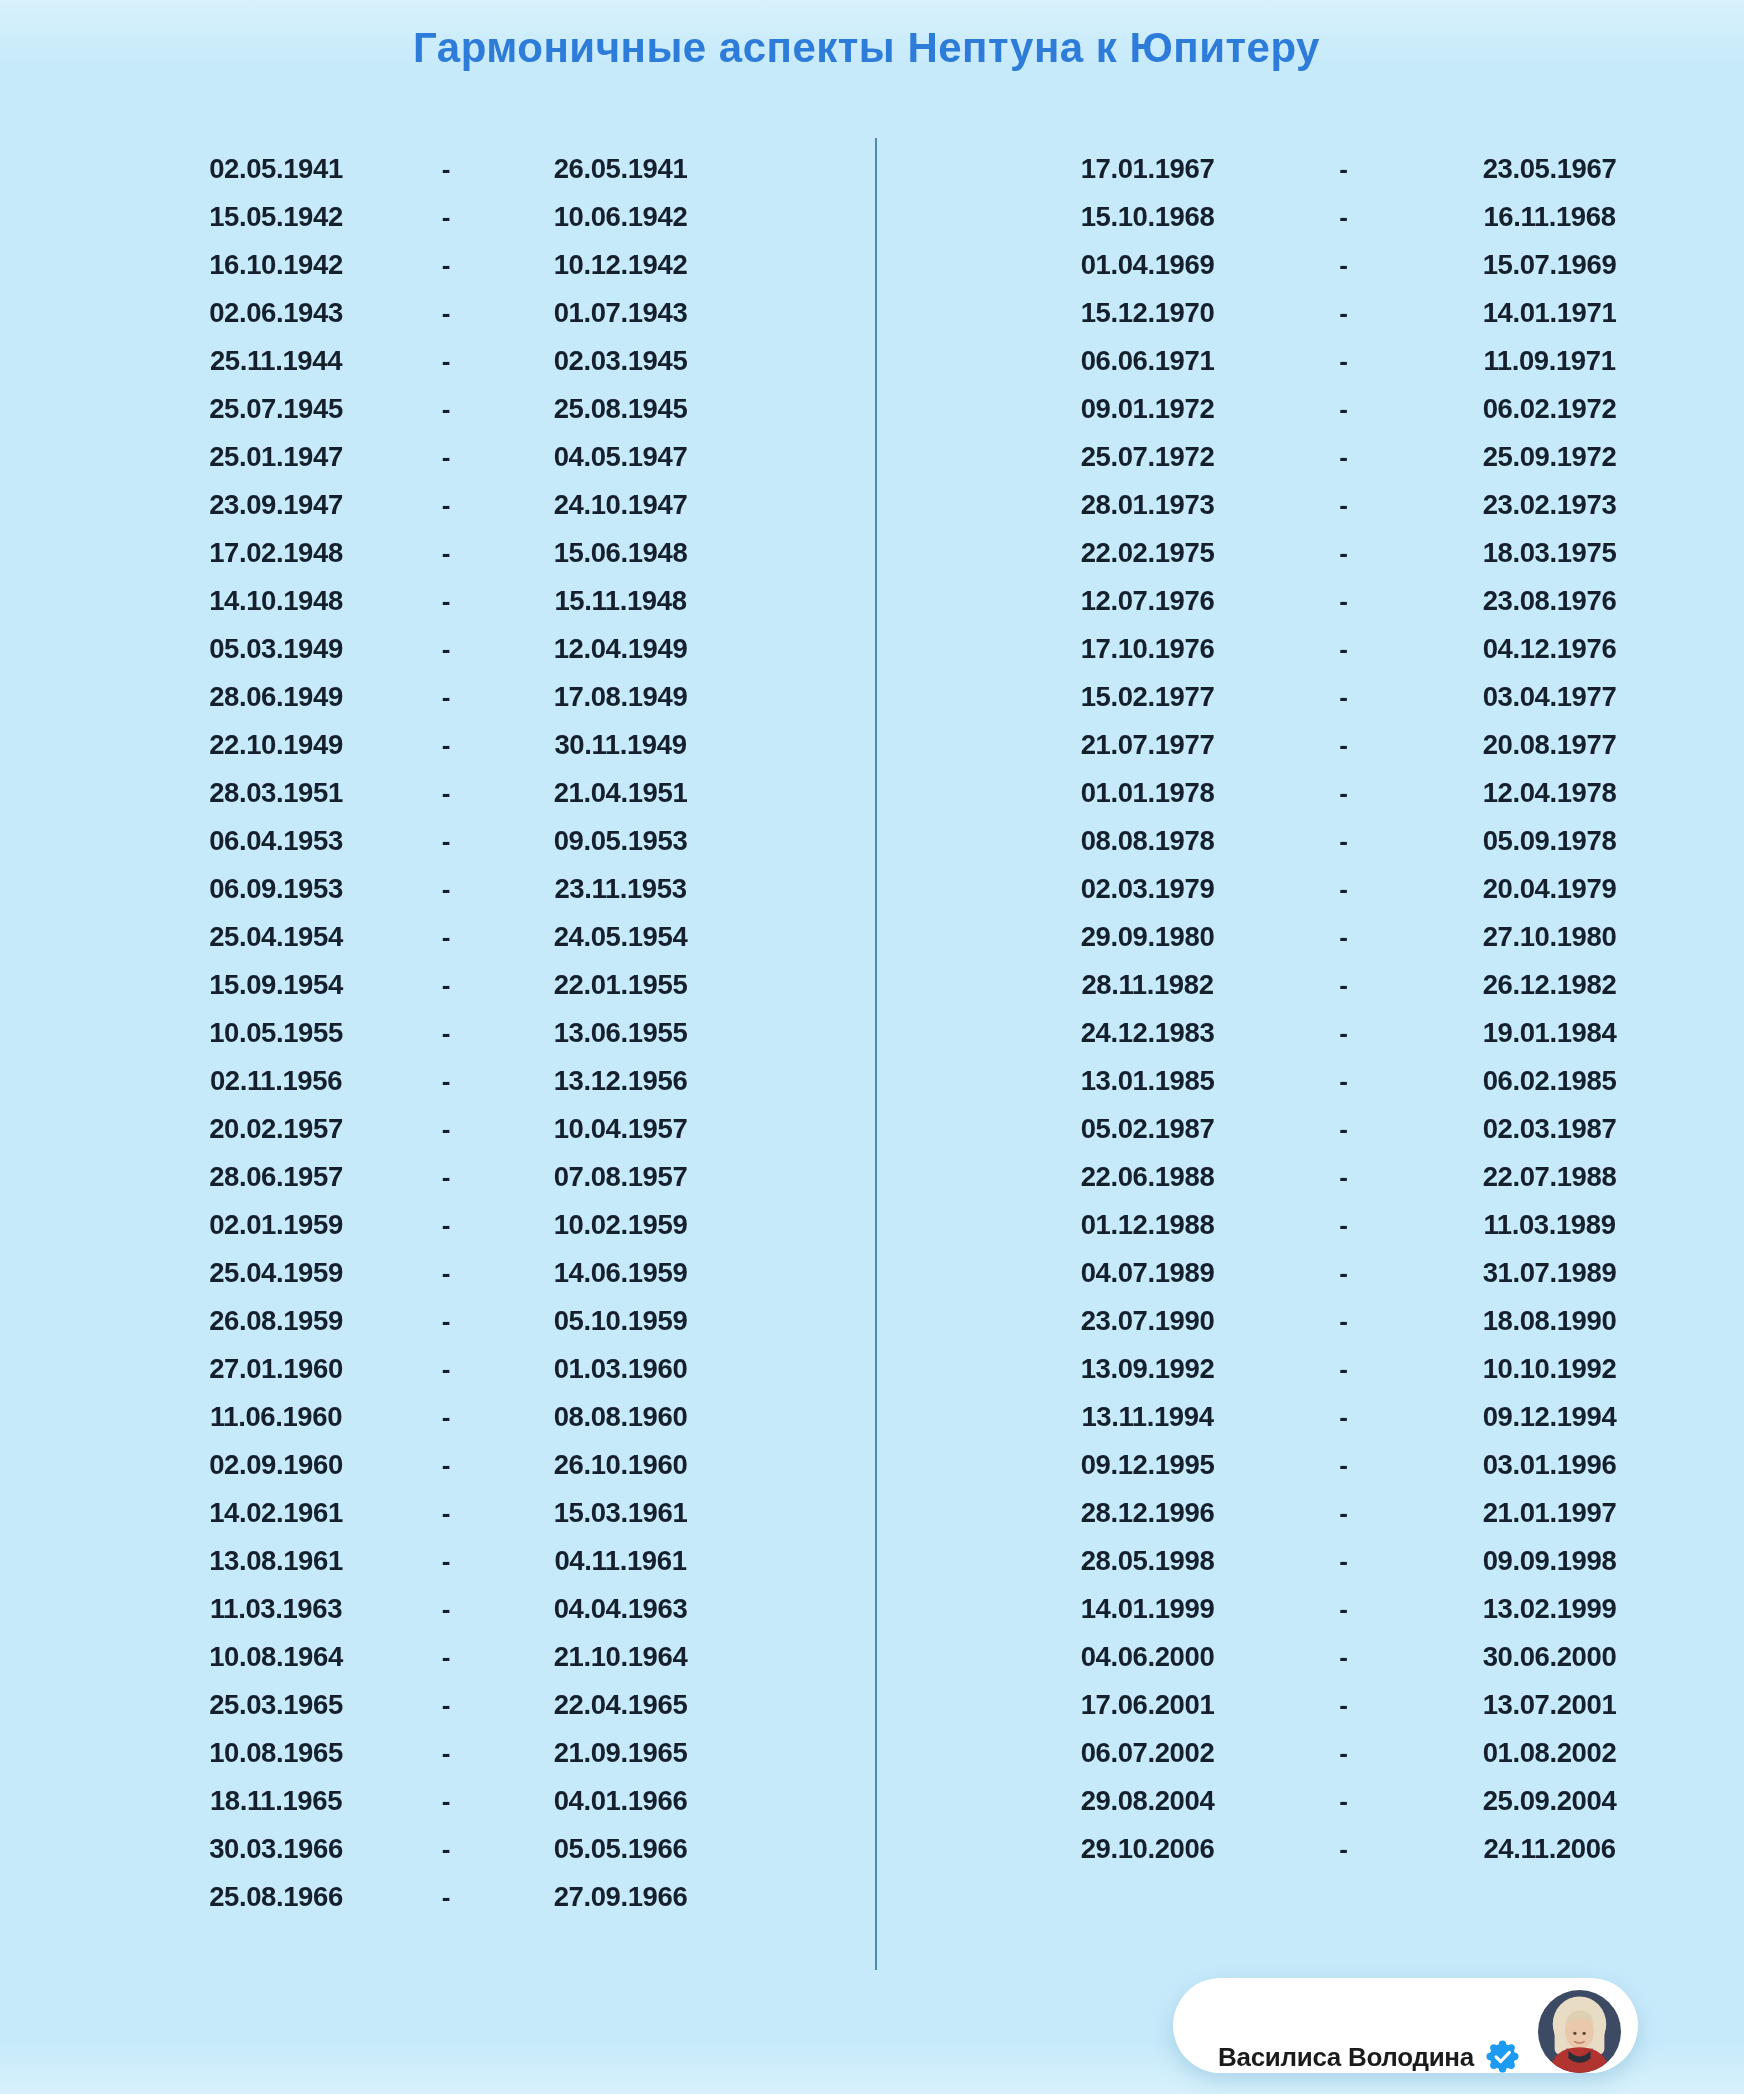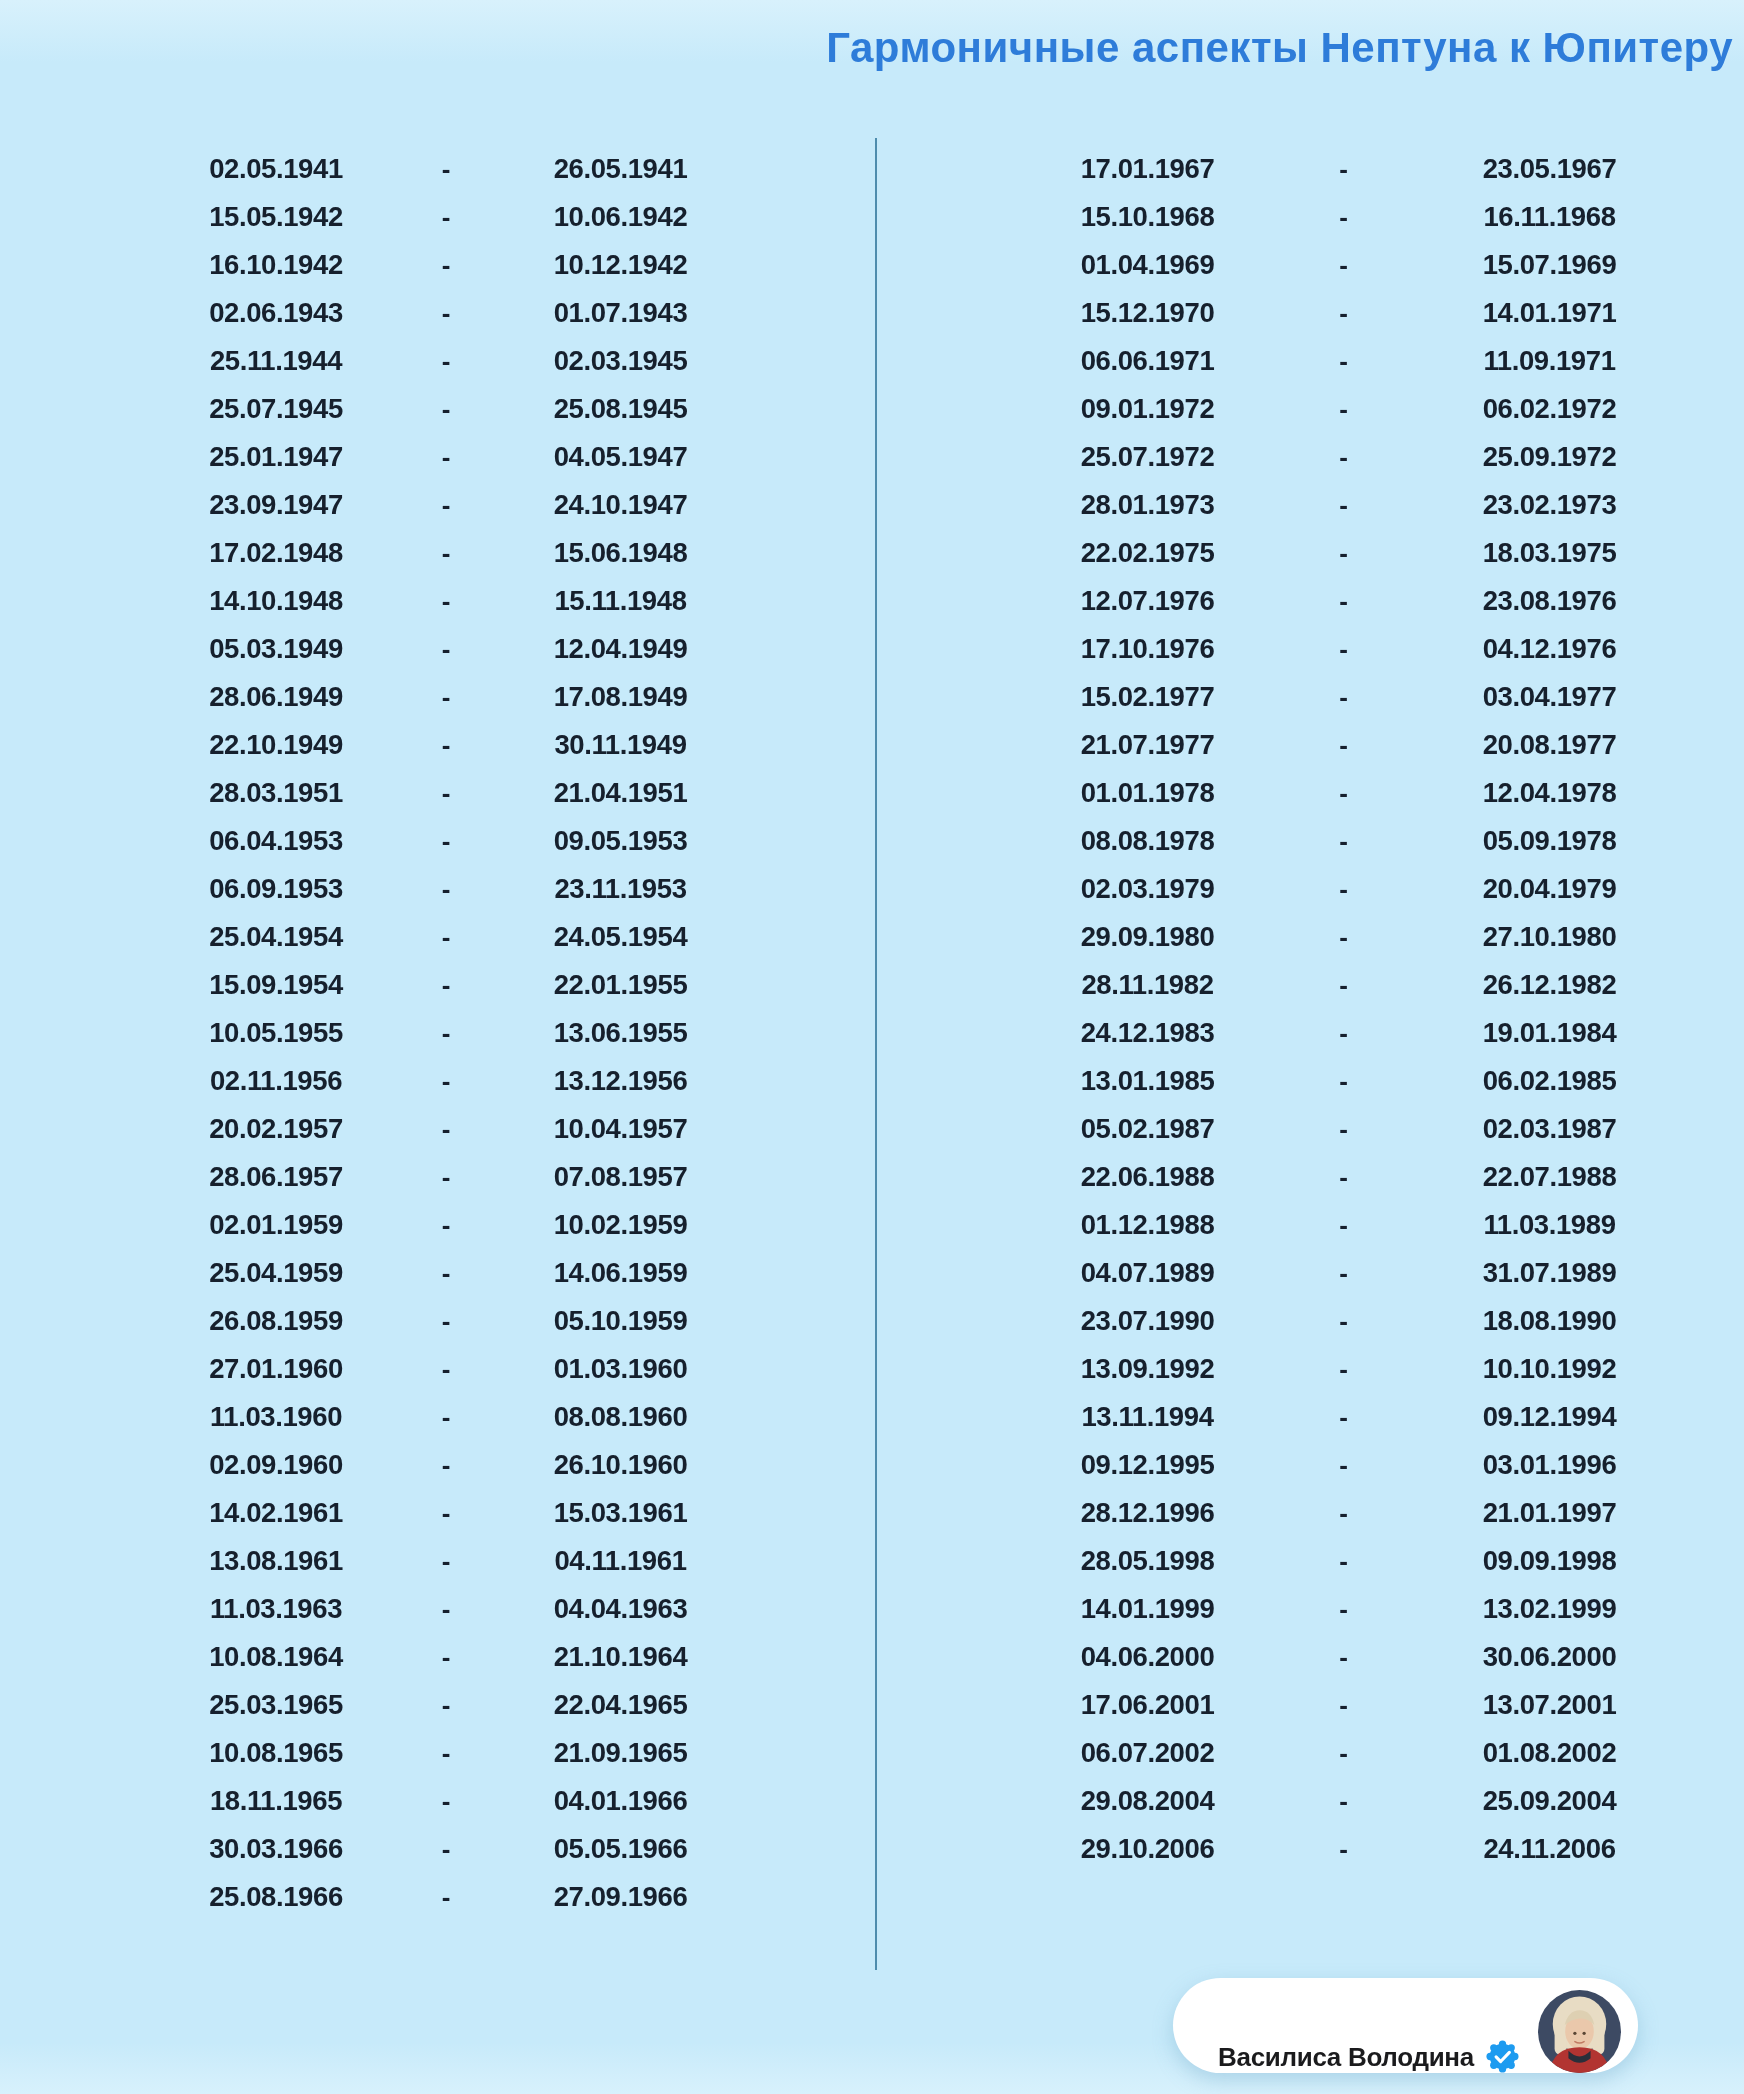--- a/index.html
+++ b/index.html
@@ -9,21 +9,21 @@
   *{margin:0;padding:0;box-sizing:border-box;}
   html,body{width:1745px;height:2095px;}
   body{
     position:relative;
     font-family:"Liberation Sans","DejaVu Sans",sans-serif;
     background:linear-gradient(180deg,#d8f1fc 0%,var(--background) 3%,var(--background) 97.5%,#d8f1fc 100%);
     overflow:hidden;
   }
   .title{
     position:absolute;top:24px;left:0;right:12px;
-    text-align:right;
+    text-align:center;
     font-size:42px;font-weight:700;letter-spacing:0.5px;
     color:var(--title);
   }
   .divider{
     position:absolute;left:875px;top:138px;
     width:1.8px;height:1832px;
     background:var(--divider);
   }
   .col{position:absolute;top:145px;}
   .col-left{left:198px;width:514px;}
@@ -212,21 +212,21 @@
     <span class="d end">05.10.1959</span>
   </div>
 
   <div class="row">
     <span class="d start">27.01.1960</span>
     <span class="d dash">-</span>
     <span class="d end">01.03.1960</span>
   </div>
 
   <div class="row">
-    <span class="d start">11.03.1960</span>
+    <span class="d start">11.06.1960</span>
     <span class="d dash">-</span>
     <span class="d end">08.08.1960</span>
   </div>
 
   <div class="row">
     <span class="d start">02.09.1960</span>
     <span class="d dash">-</span>
     <span class="d end">26.10.1960</span>
   </div>
 

